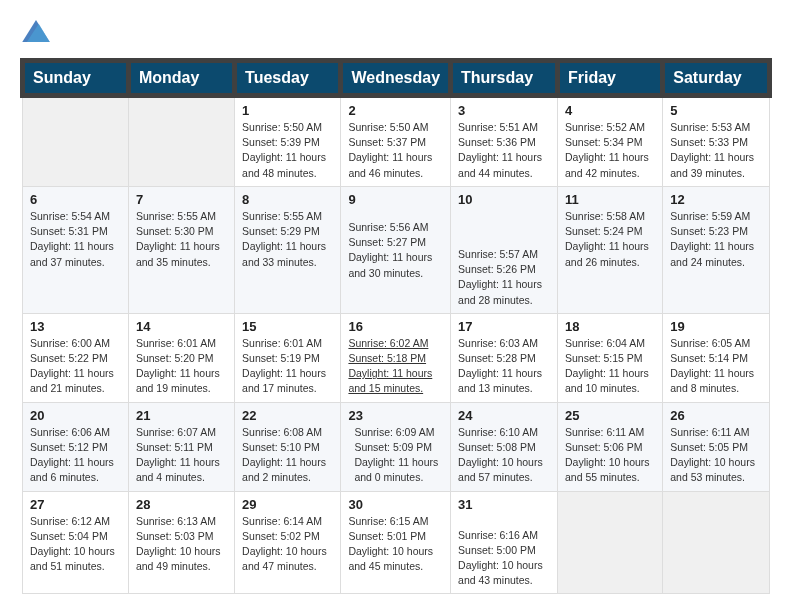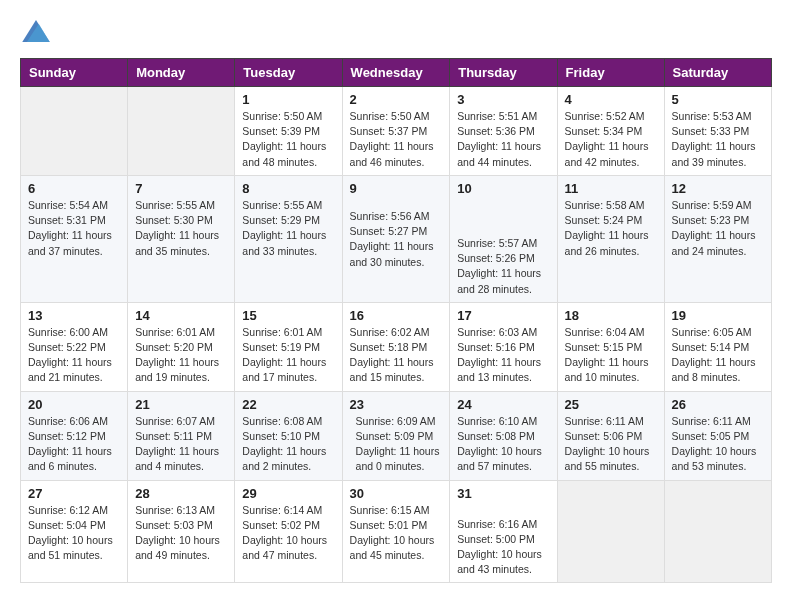--- a/index.html
+++ b/index.html
@@ -38,27 +38,27 @@
     .location {
       font-size: 16px;
       color: #555;
     }
     .calendar {
       width: 100%;
       border-collapse: collapse;
       border: 1px solid #ccc;
     }
     .calendar th {
-      background-color: #701a75;
+      background-color: #0c4a6e;
       color: #fff;
-      font-size: 13px;
+      font-size: 16px;
       font-weight: bold;
       padding: 6px 8px;
       text-align: left;
-      border: 1px solid #404040;
+      border: 5px solid #404040;
     }
     .calendar td {
       vertical-align: top;
       padding: 5px 7px;
       border: 1px solid #ddd;
       font-size: 11px;
       color: #333;
       width: 108px;
       min-height: 90px;
       background: #fff;
@@ -213,28 +213,28 @@
 Daylight: 11 hours and 19 minutes.</div>
         </td>
         <td>
           <span class="day-number">15</span>
           <div class="cell-content" style="white-space: pre-line;">Sunrise: 6:01 AM
 Sunset: 5:19 PM
 Daylight: 11 hours and 17 minutes.</div>
         </td>
         <td>
           <span class="day-number">16</span>
-          <div class="cell-content" style="white-space: pre-line;">Sunrise: 6:02 AM
+          <div class="cell-content" style="white-space: pre-line; text-decoration: underline;">Sunrise: 6:02 AM
 Sunset: 5:18 PM
 Daylight: 11 hours and 15 minutes.</div>
         </td>
         <td>
           <span class="day-number">17</span>
           <div class="cell-content" style="white-space: pre-line;">Sunrise: 6:03 AM
-Sunset: 5:16 PM
+Sunset: 5:28 PM
 Daylight: 11 hours and 13 minutes.</div>
         </td>
         <td>
           <span class="day-number">18</span>
           <div class="cell-content" style="white-space: pre-line;">Sunrise: 6:04 AM
 Sunset: 5:15 PM
 Daylight: 11 hours and 10 minutes.</div>
         </td>
         <td>
           <span class="day-number">19</span>

